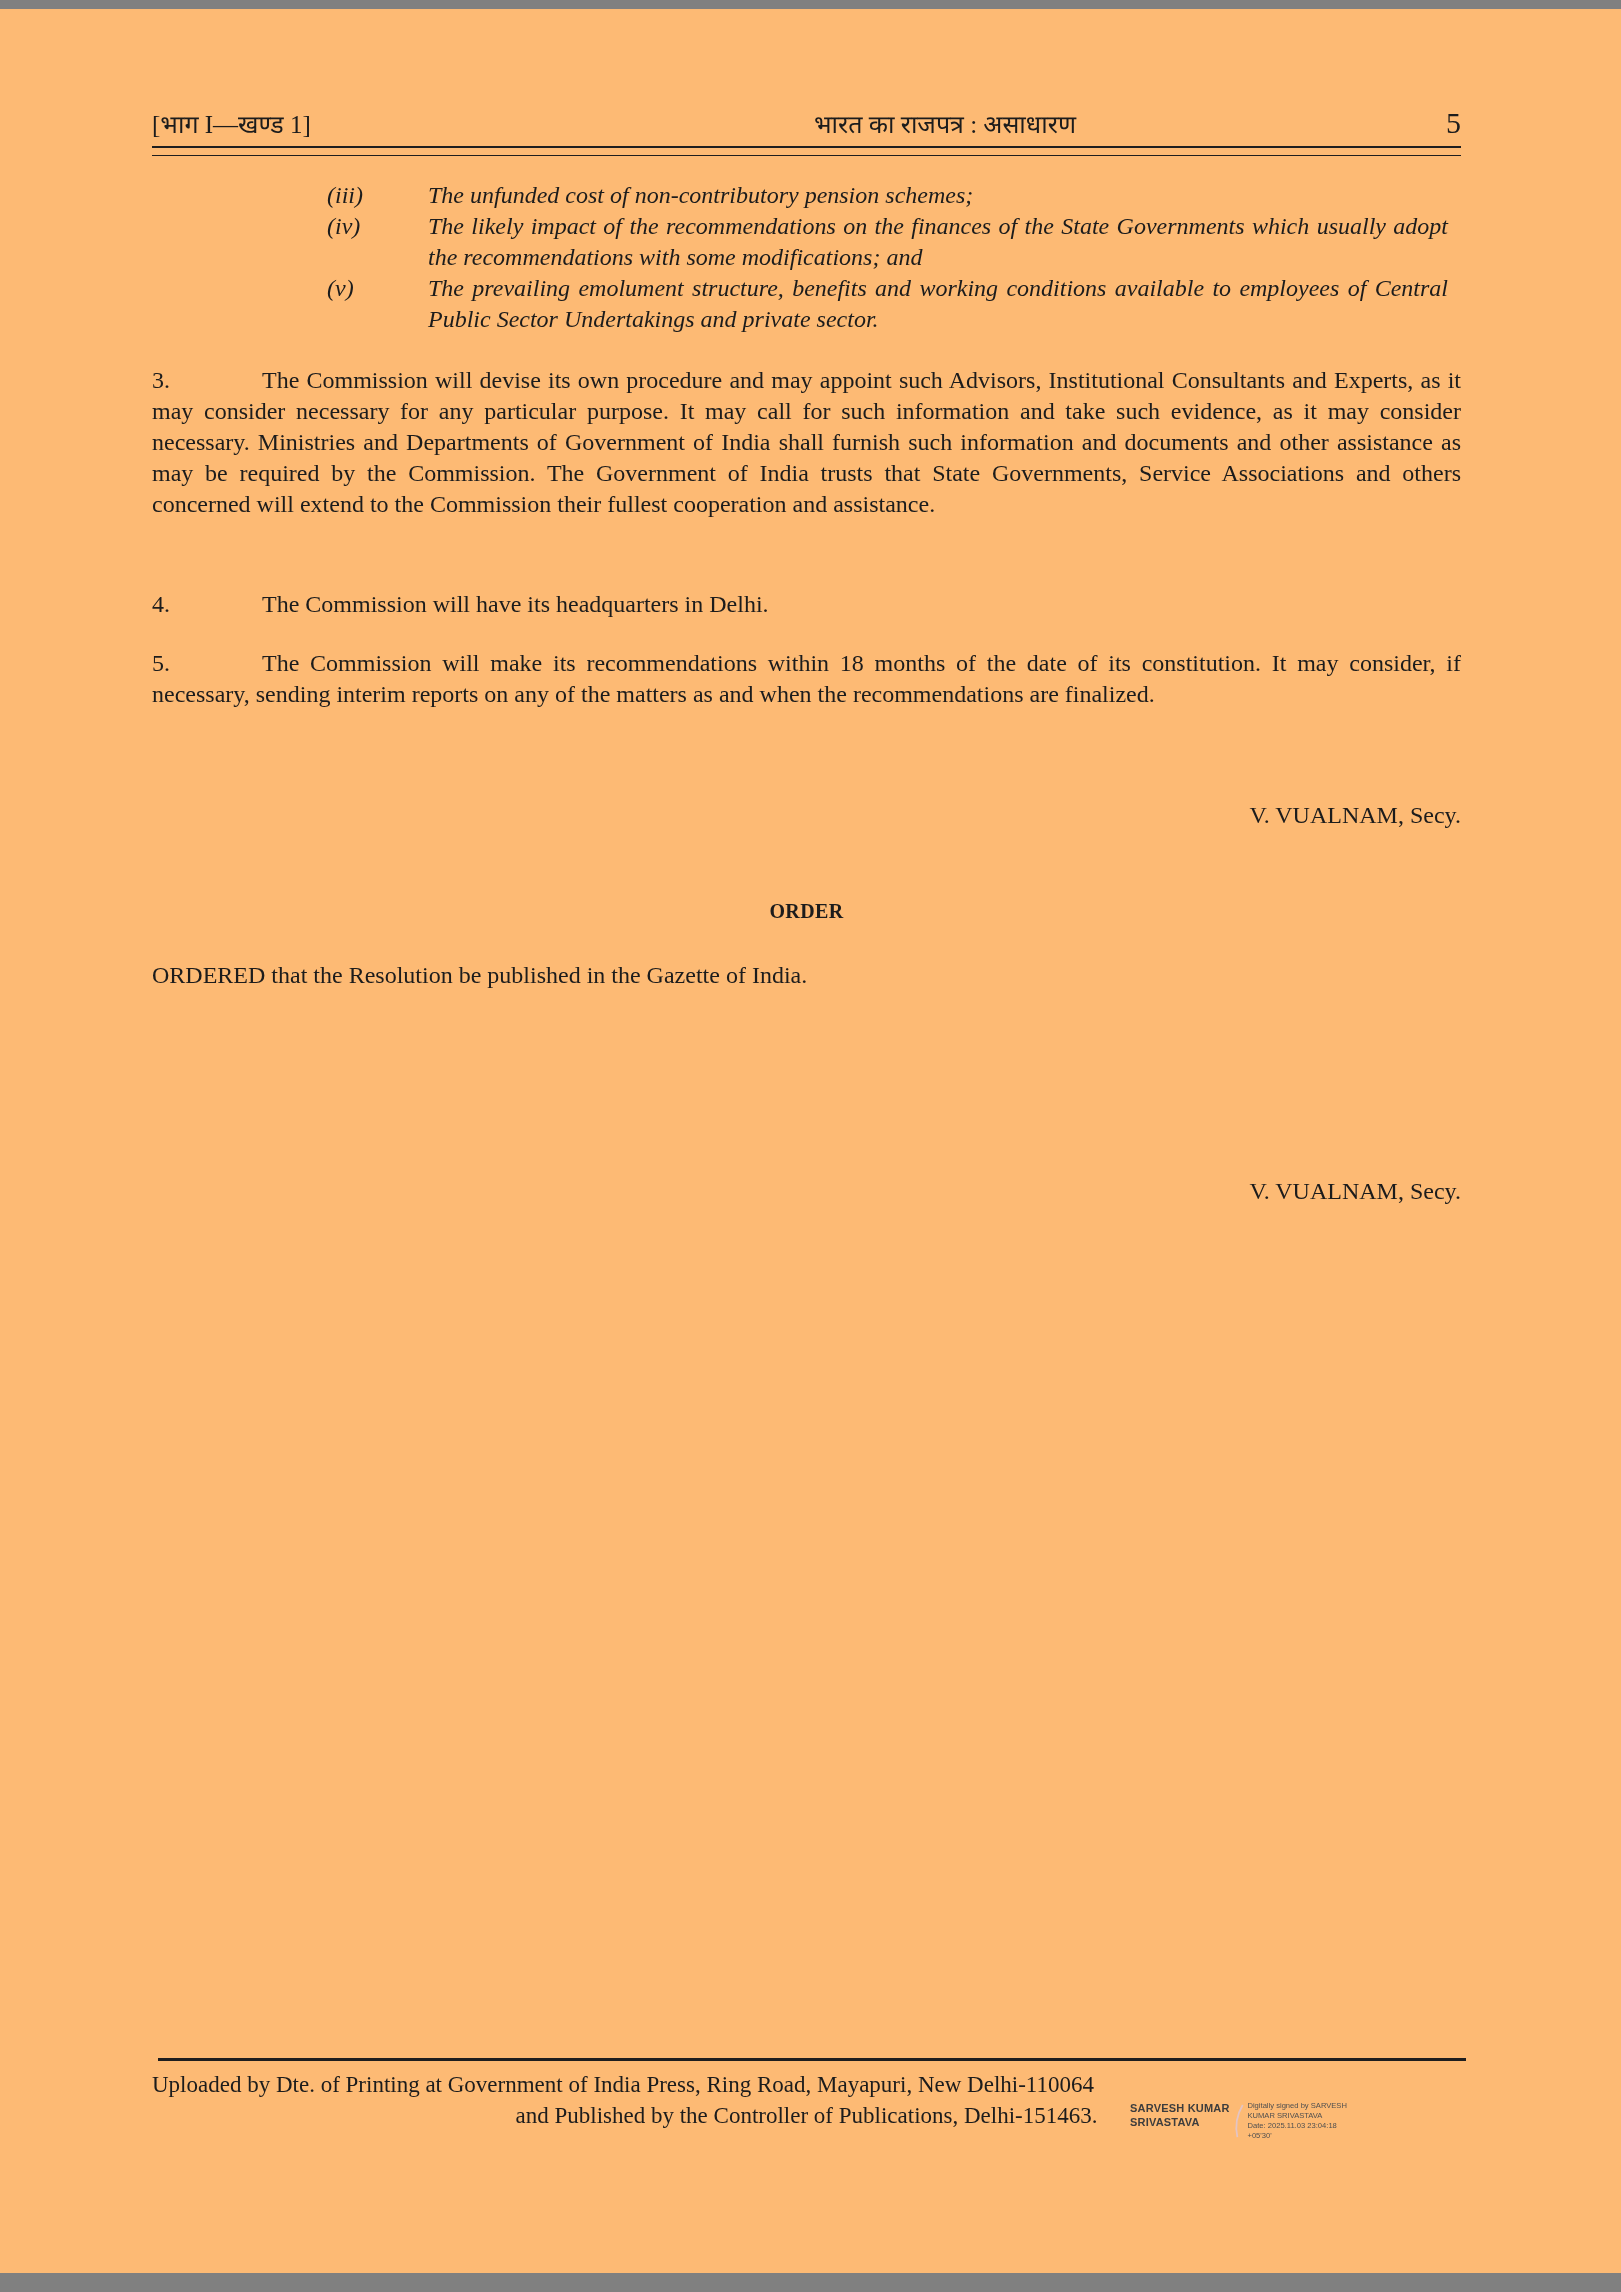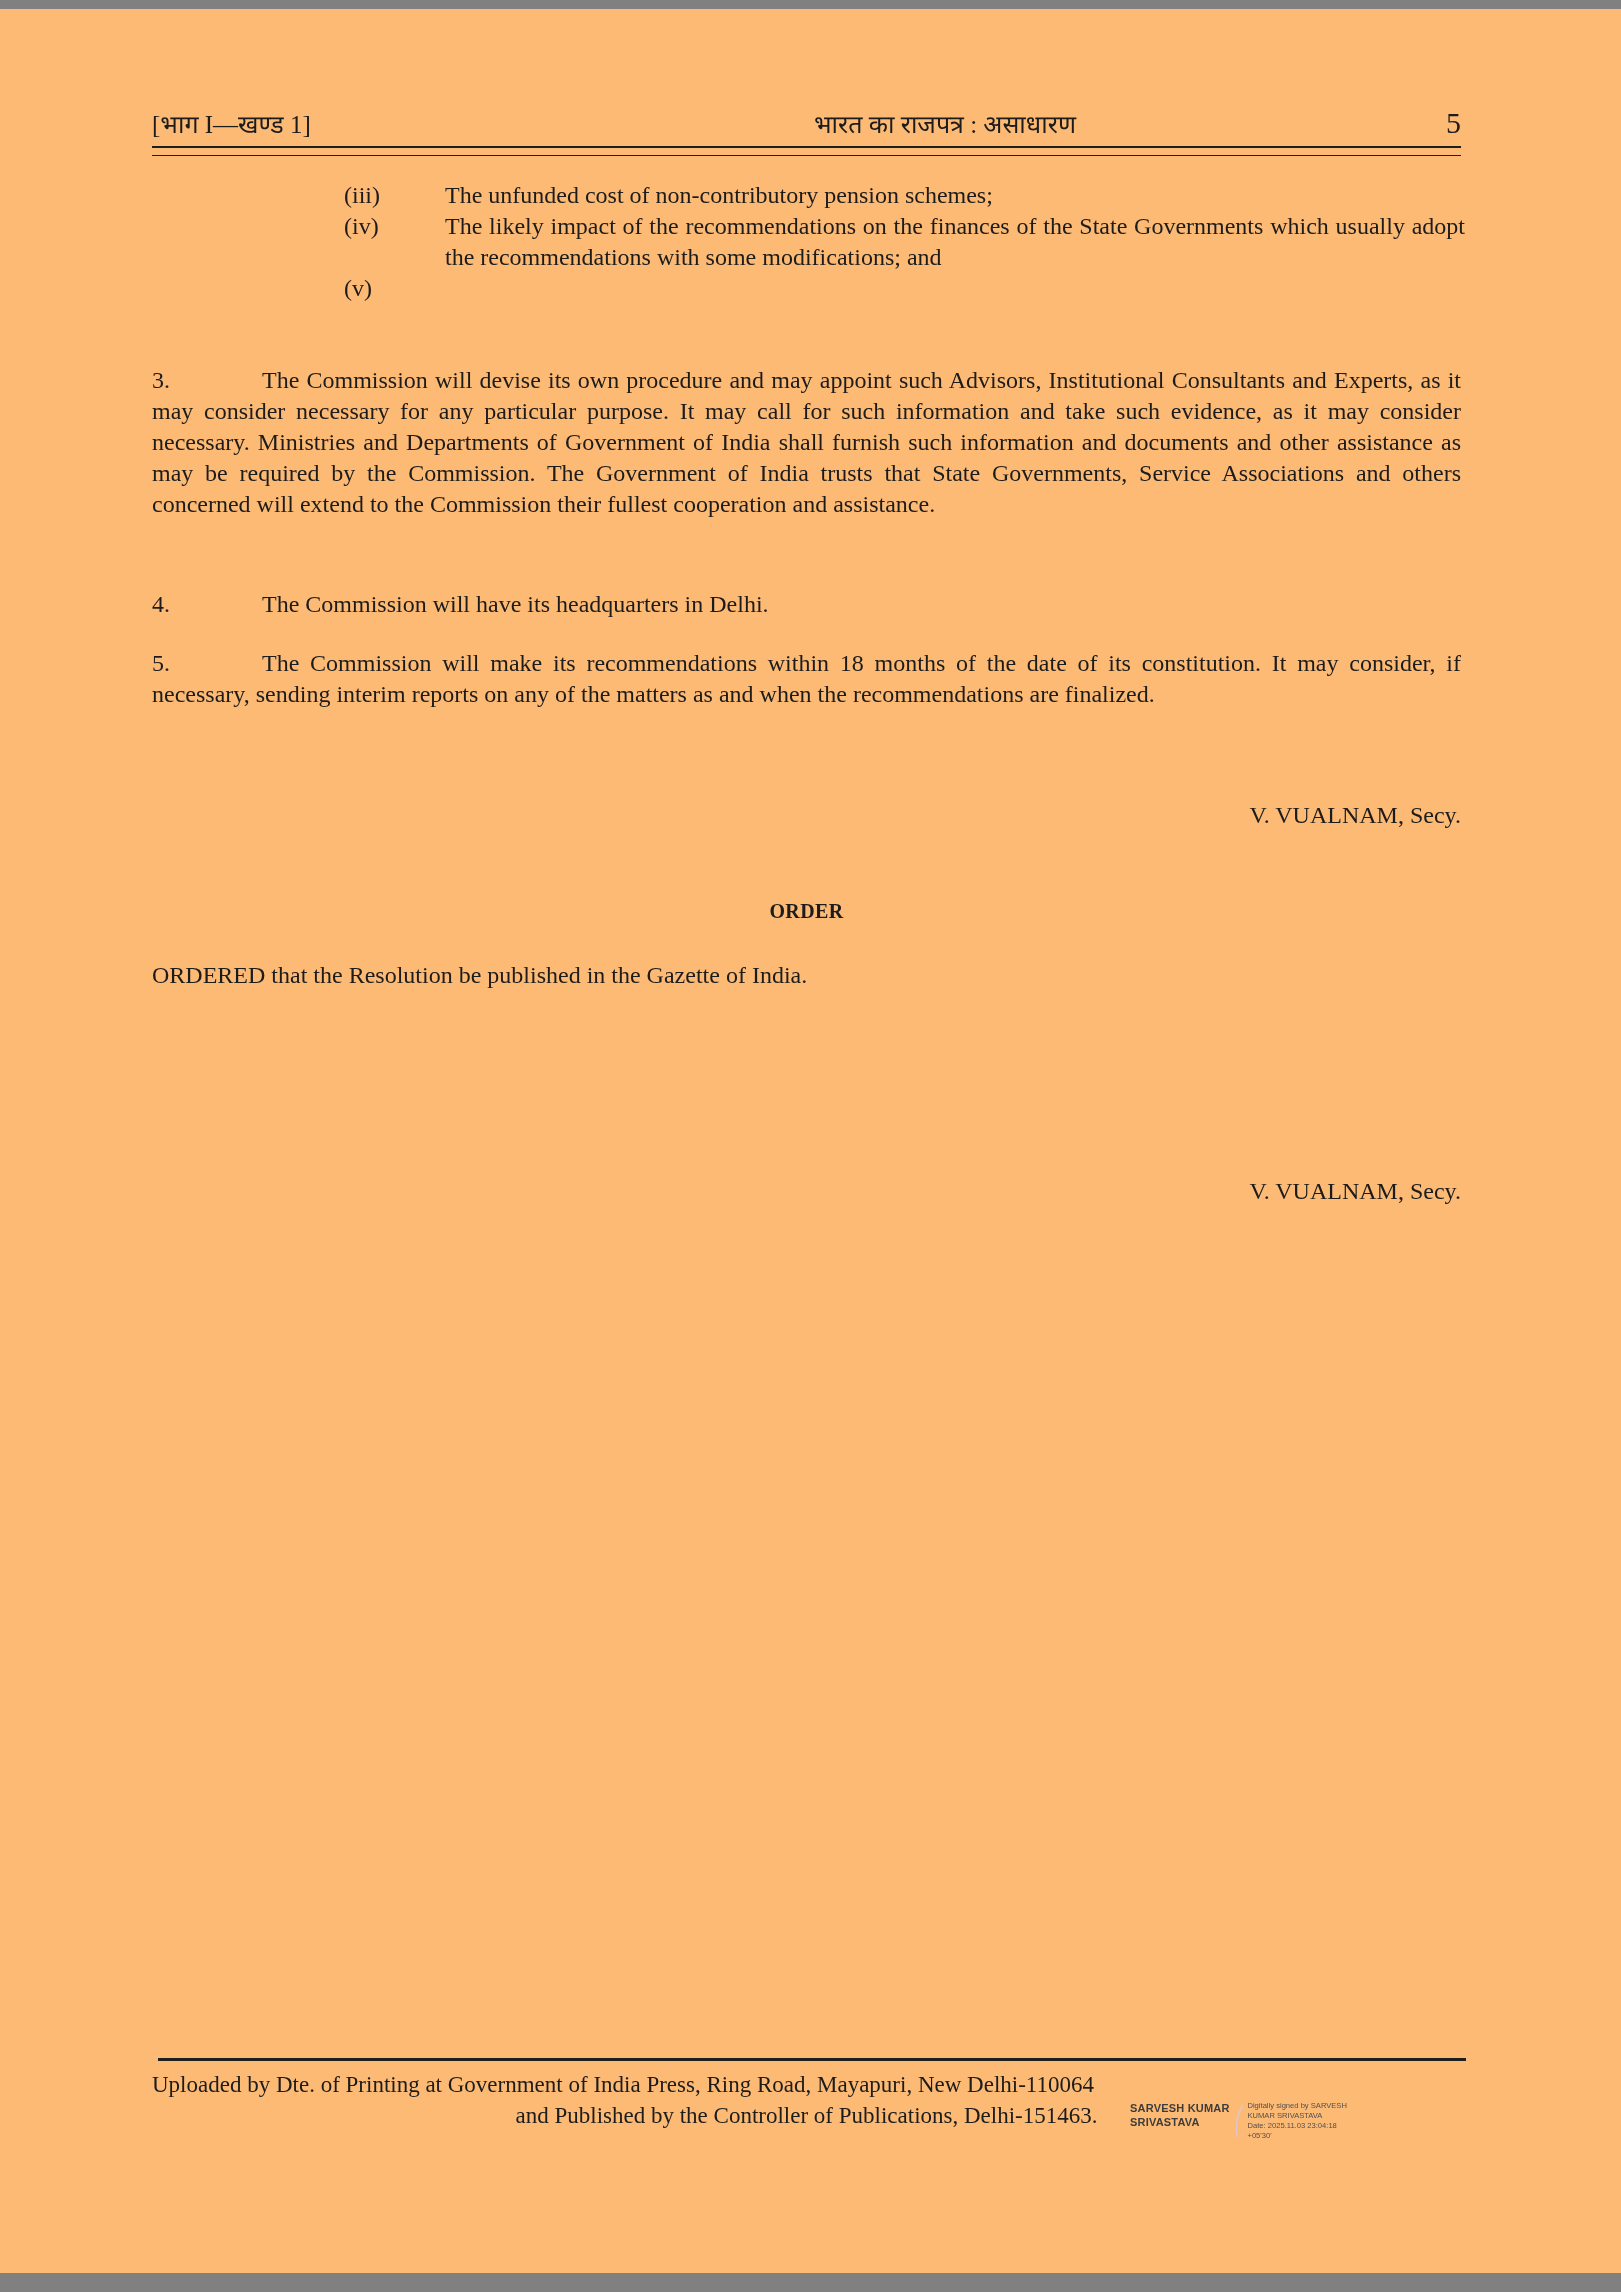--- a/index.html
+++ b/index.html
@@ -29,21 +29,21 @@
   .double-rule {
     top: 137px; left: 152px; width: 1309px; height: 9.9px;
     border-top: 2.7px solid #1e1e1e;
     border-bottom: 1.8px solid #1e1e1e;
   }
 
   
   .bodytext { font-size: 24px; line-height: 31px; text-align: justify; }
 
   
-  .sublist { top: 171px; left: 156px; width: 1309px; }
+  .sublist { top: 171px; left: 139px; width: 1309px; font-style: italic; }
   .sublist-item { position: relative; padding-left: 289px; }
   .sublist-marker { position: absolute; left: 188px; top: 0; }
 
   .para-3 { top: 356px;  left: 152px; width: 1309px; }
   .para-4 { top: 580px;  left: 152px; width: 1309px; }
   .para-5 { top: 639px;  left: 152px; width: 1309px; }
   .pnum { display: inline-block; width: 110px; }
 
   .sig-1 { top: 793px;  left: 152px; width: 1309px; text-align: right; font-size: 24px; }
   .sig-2 { top: 1169px; left: 152px; width: 1309px; text-align: right; font-size: 24px; }
@@ -94,20 +94,21 @@
     <div class="sublist-item">
       <span class="sublist-marker">(iii)</span>
       <span>The unfunded cost of non-contributory pension schemes;</span>
     </div>
     <div class="sublist-item">
       <span class="sublist-marker">(iv)</span>
       <span>The likely impact of the recommendations on the finances of the State Governments which usually adopt the recommendations with some modifications; and</span>
     </div>
     <div class="sublist-item">
       <span class="sublist-marker">(v)</span>
+      <span>The prevailing emolument structure, benefits and working conditions available to employees of Central Public Sector Undertakings and private sector.</span>
     </div>
   </div>
 
   <p class="abs para-3 bodytext">
     <span class="pnum">3.</span><span>The Commission will devise its own procedure and may appoint such Advisors, Institutional Consultants and Experts, as it may consider necessary for any particular purpose. It may call for such information and take such evidence, as it may consider necessary. Ministries and Departments of Government of India shall furnish such information and documents and other assistance as may be required by the Commission. The Government of India trusts that State Governments, Service Associations and others concerned will extend to the Commission their fullest cooperation and assistance.</span>
   </p>
 
   <p class="abs para-4 bodytext">
     <span class="pnum">4.</span><span>The Commission will have its headquarters in Delhi.</span>
   </p>

